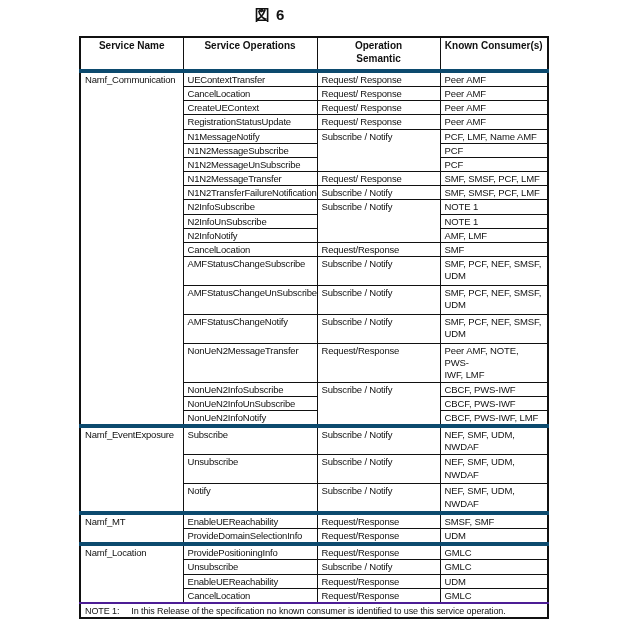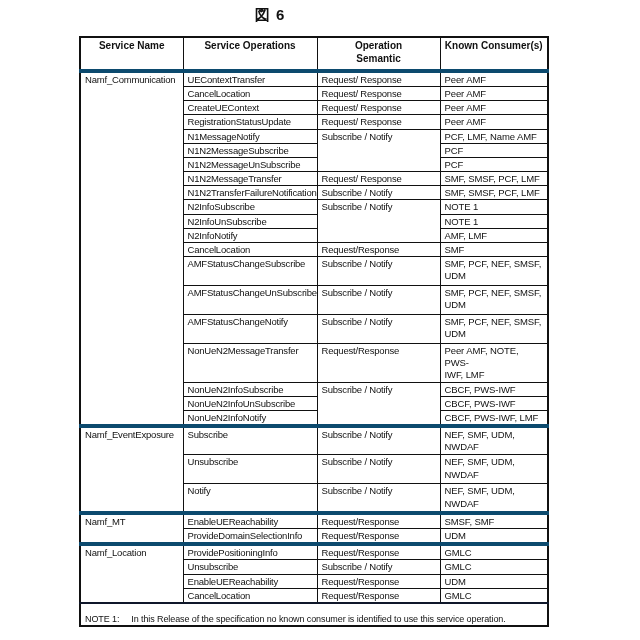--- a/index.html
+++ b/index.html
@@ -62,23 +62,23 @@
     white-space: nowrap;
     letter-spacing: -0.2px;
   }
   td.cons-cell {
     white-space: pre-line;
     letter-spacing: -0.1px;
   }
   tr.note-row td {
     font-size: 9px;
     white-space: nowrap;
-    padding: 10px 2px 0 4px;
+    padding: 2px 2px 0 4px;
     letter-spacing: -0.1px;
-    border-top: 2px solid #0f172a;
+    border-top: 2px solid #4c1d95;
   }
   .note-label { margin-right: 12px; font-weight: normal; }
 </style>
 </head>
 <body>
 
 <div class="fig-title">図 6</div>
 
 <table class="services">
   <colgroup>

